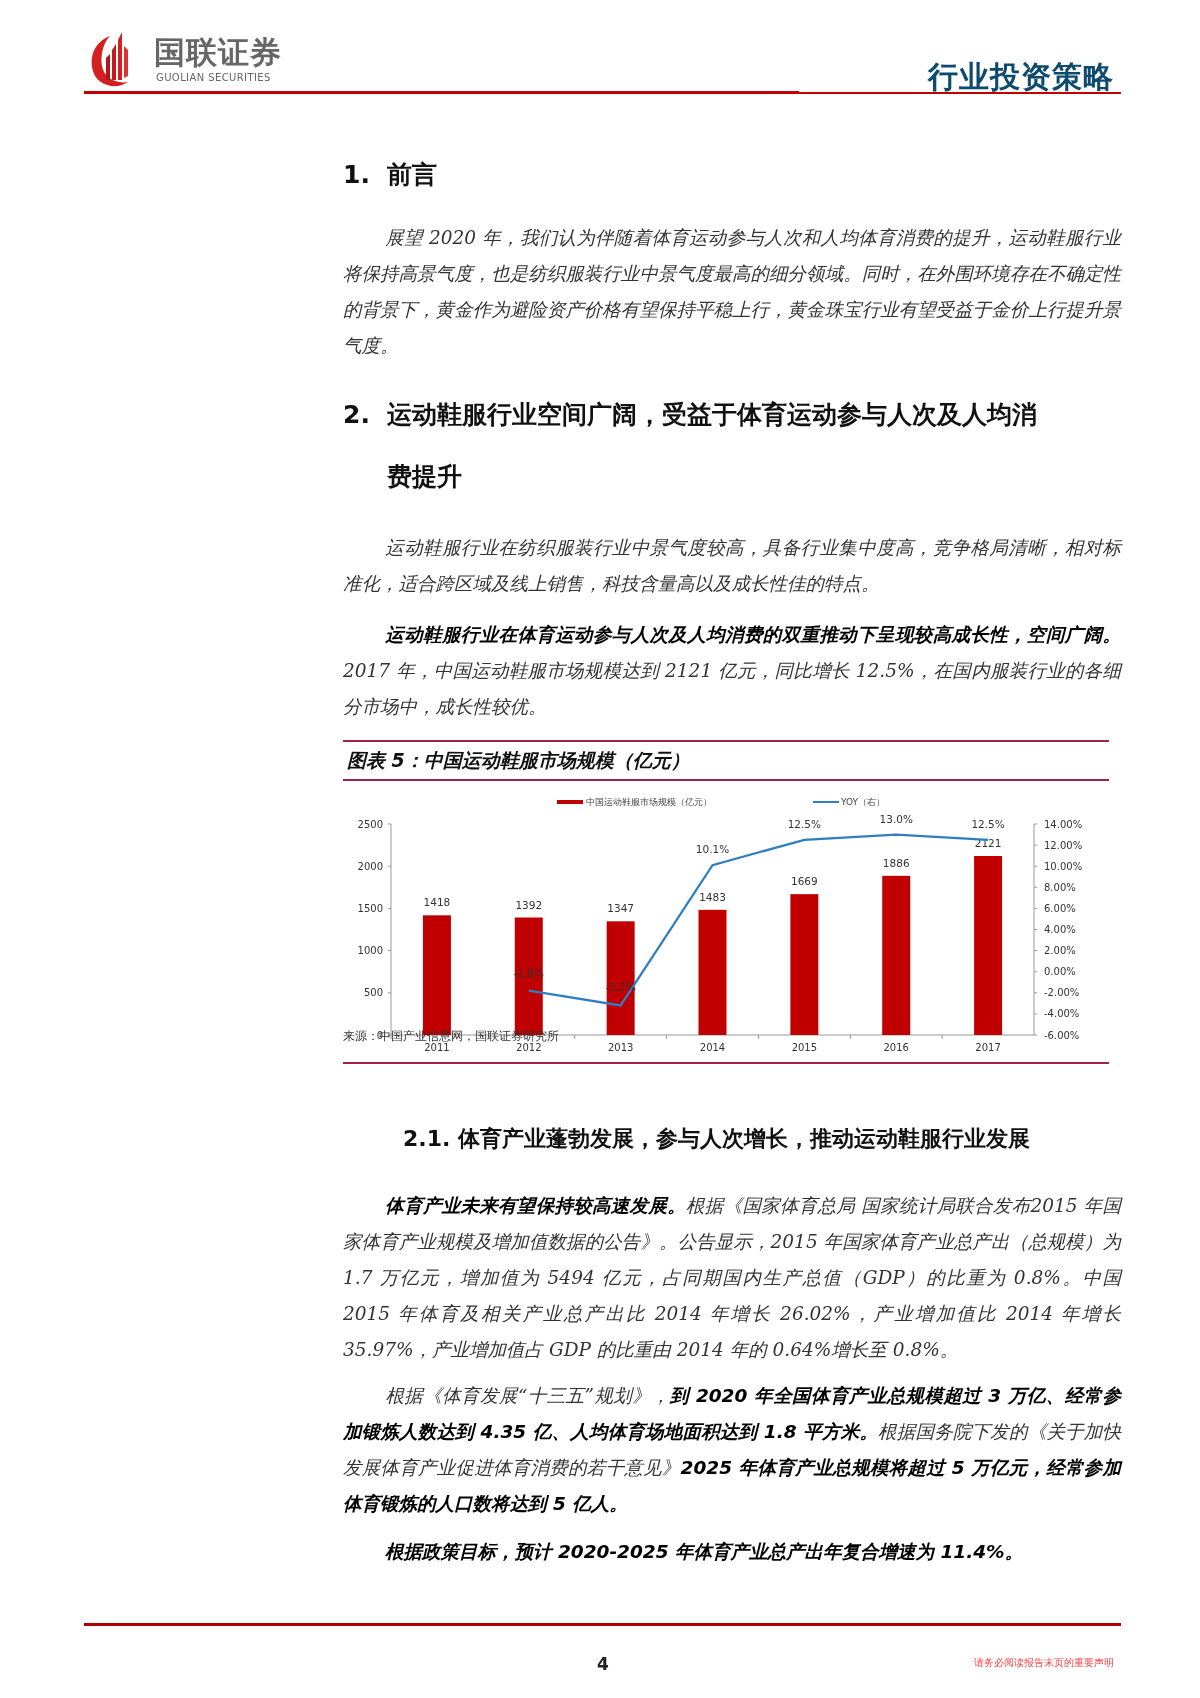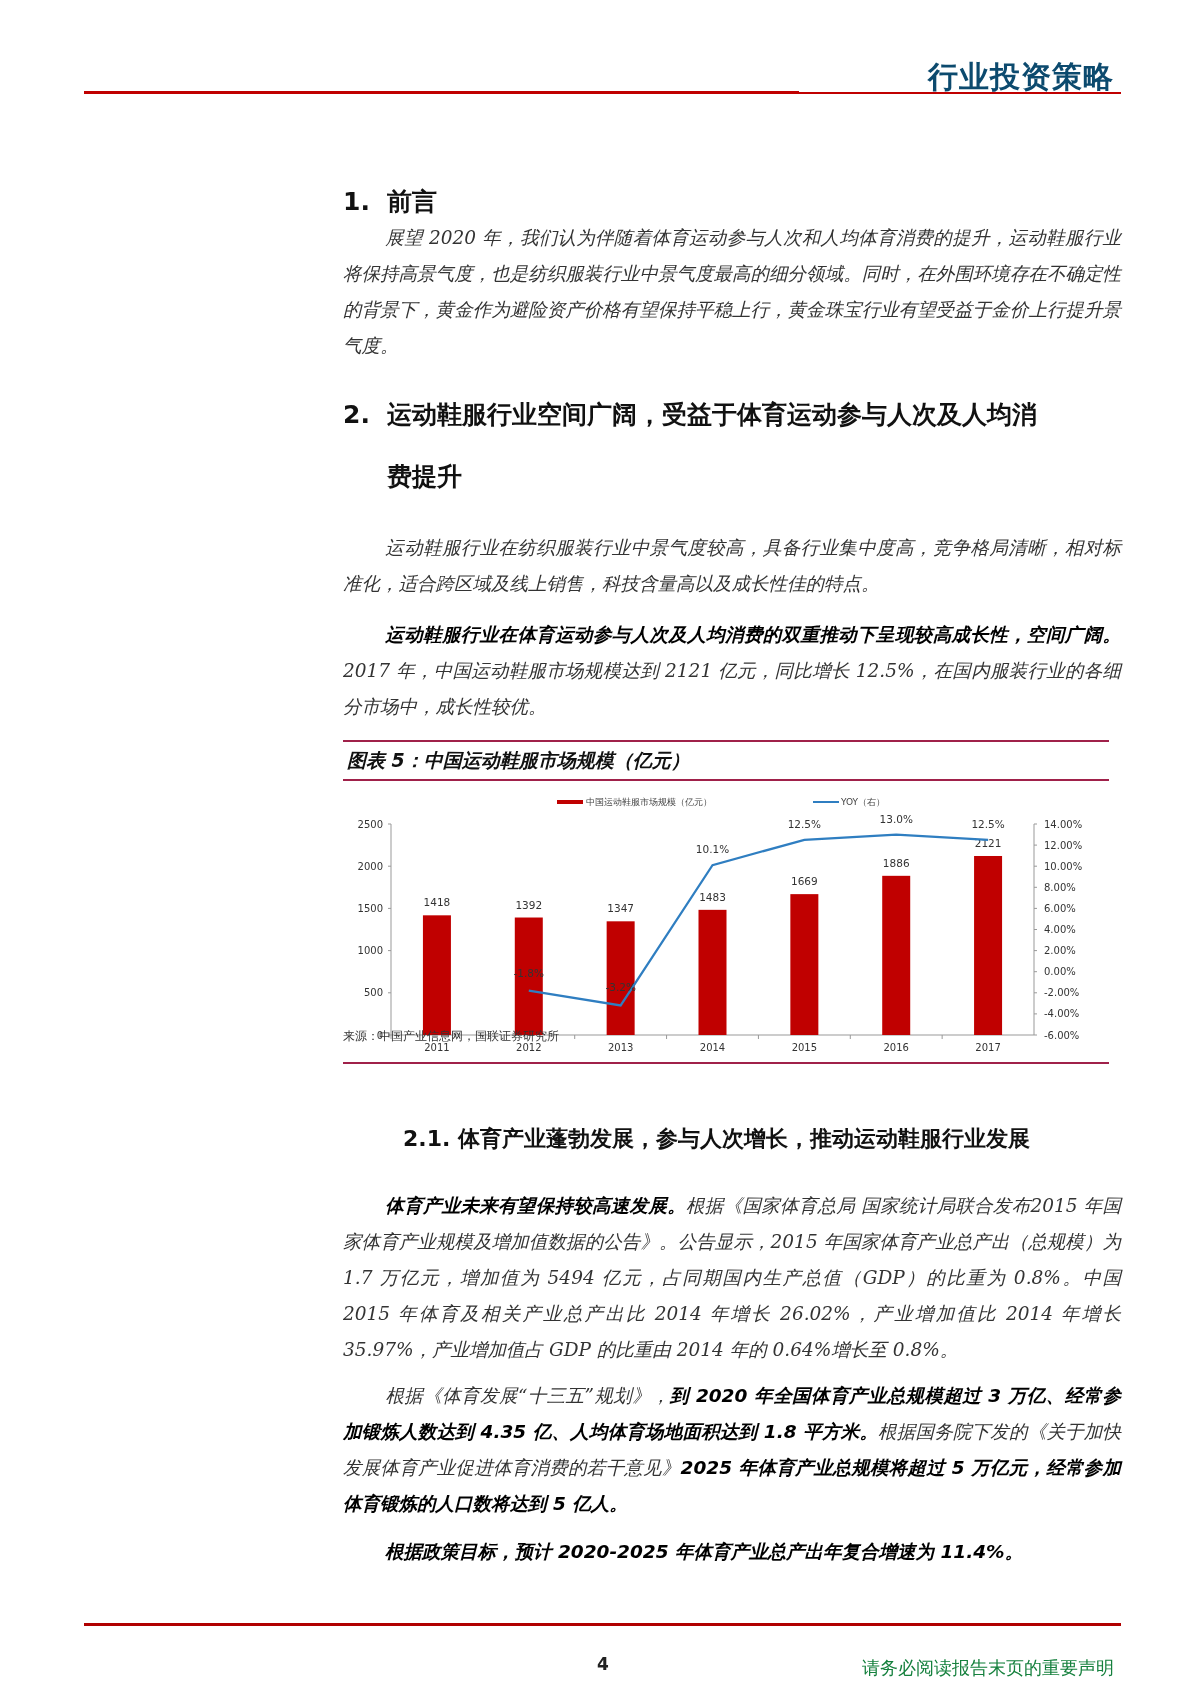--- a/index.html
+++ b/index.html
@@ -25,32 +25,43 @@
   .fig-bot-rule { position: absolute; left: 343px; top: 779px; width: 766px; height: 2px; background: #a0214a; }
   .fig-src-rule { position: absolute; left: 343px; top: 1062px; width: 766px; height: 2px; background: #a0214a; }
   .fig-source { position: absolute; left: 343px; top: 1028px; font-size: 12px; color: #333; }
 
   .chart { position: absolute; left: 343px; top: 784px; width: 766px; height: 276px; }
 
   .h2 { position: absolute; left: 387px; top: 1124px; font-size: 22px; font-weight: bold; color: #111; font-family: "DejaVu Sans", sans-serif; margin-left: 16px; }
 
   .footer-rule { position: absolute; left: 84px; top: 1623px; width: 1037px; height: 3px; background: #b00000; }
   .page-num { position: absolute; left: 597px; top: 1654px; font-size: 17px; font-weight: bold; font-family: "DejaVu Sans", sans-serif; }
-  .footer-note { position: absolute; right: 86px; top: 1656px; font-size: 18px; color: #15803d; }
+  .footer-note { position: absolute; right: 86px; top: 1656px; font-size: 10px; color: #ef4444; }
 </style>
 </head>
 <body>
 
 <div class="header">
+  <div class="logo">
+    <svg class="logo-mark" viewBox="0 0 56 62">
+      <path d="M24 8 C8 14 2 30 8 46 C14 58 30 62 42 54 C30 56 18 50 16 38 C14 26 18 14 24 8 Z" fill="#d42020"></path>
+      <path d="M20 52 L20 30 L24 26 L24 52 Z" fill="#b01818"></path>
+      <path d="M26 52 L26 22 L30 16 L30 52 Z" fill="#c41c1c"></path>
+      <path d="M32 52 L32 12 L36 4 L36 52 Z" fill="#d42020"></path>
+      <path d="M38 50 L38 18 L42 22 L42 48 Z" fill="#e03030"></path>
+    </svg>
+    <span class="logo-cn">国联证券</span>
+    <span class="logo-en">GUOLIAN SECURITIES</span>
+  </div>
   <div class="header-title">行业投资策略</div>
   <div class="header-rule-thick"></div>
   <div class="header-rule-thin"></div>
 </div>
 
-<div class="h1" style="top:158px;margin-top:27px;">
+<div class="h1" style="top:158px;">
   <span class="num">1.</span><span>前言</span>
 </div>
 <div class="para" style="top:220px;">
   <span class="indent"></span><span>展望 2020 年，我们认为伴随着体育运动参与人次和人均体育消费的提升，运动鞋服行业将保持高景气度，也是纺织服装行业中景气度最高的细分领域。同时，在外围环境存在不确定性的背景下，黄金作为避险资产价格有望保持平稳上行，黄金珠宝行业有望受益于金价上行提升景气度。</span>
 </div>
 
 <div class="h1" style="top:398px; width:778px;">
   <span class="num">2.</span><span>运动鞋服行业空间广阔，受益于体育运动参与人次及人均消</span>
 </div>
 <div class="h1" style="top:460px; left:387px;">

